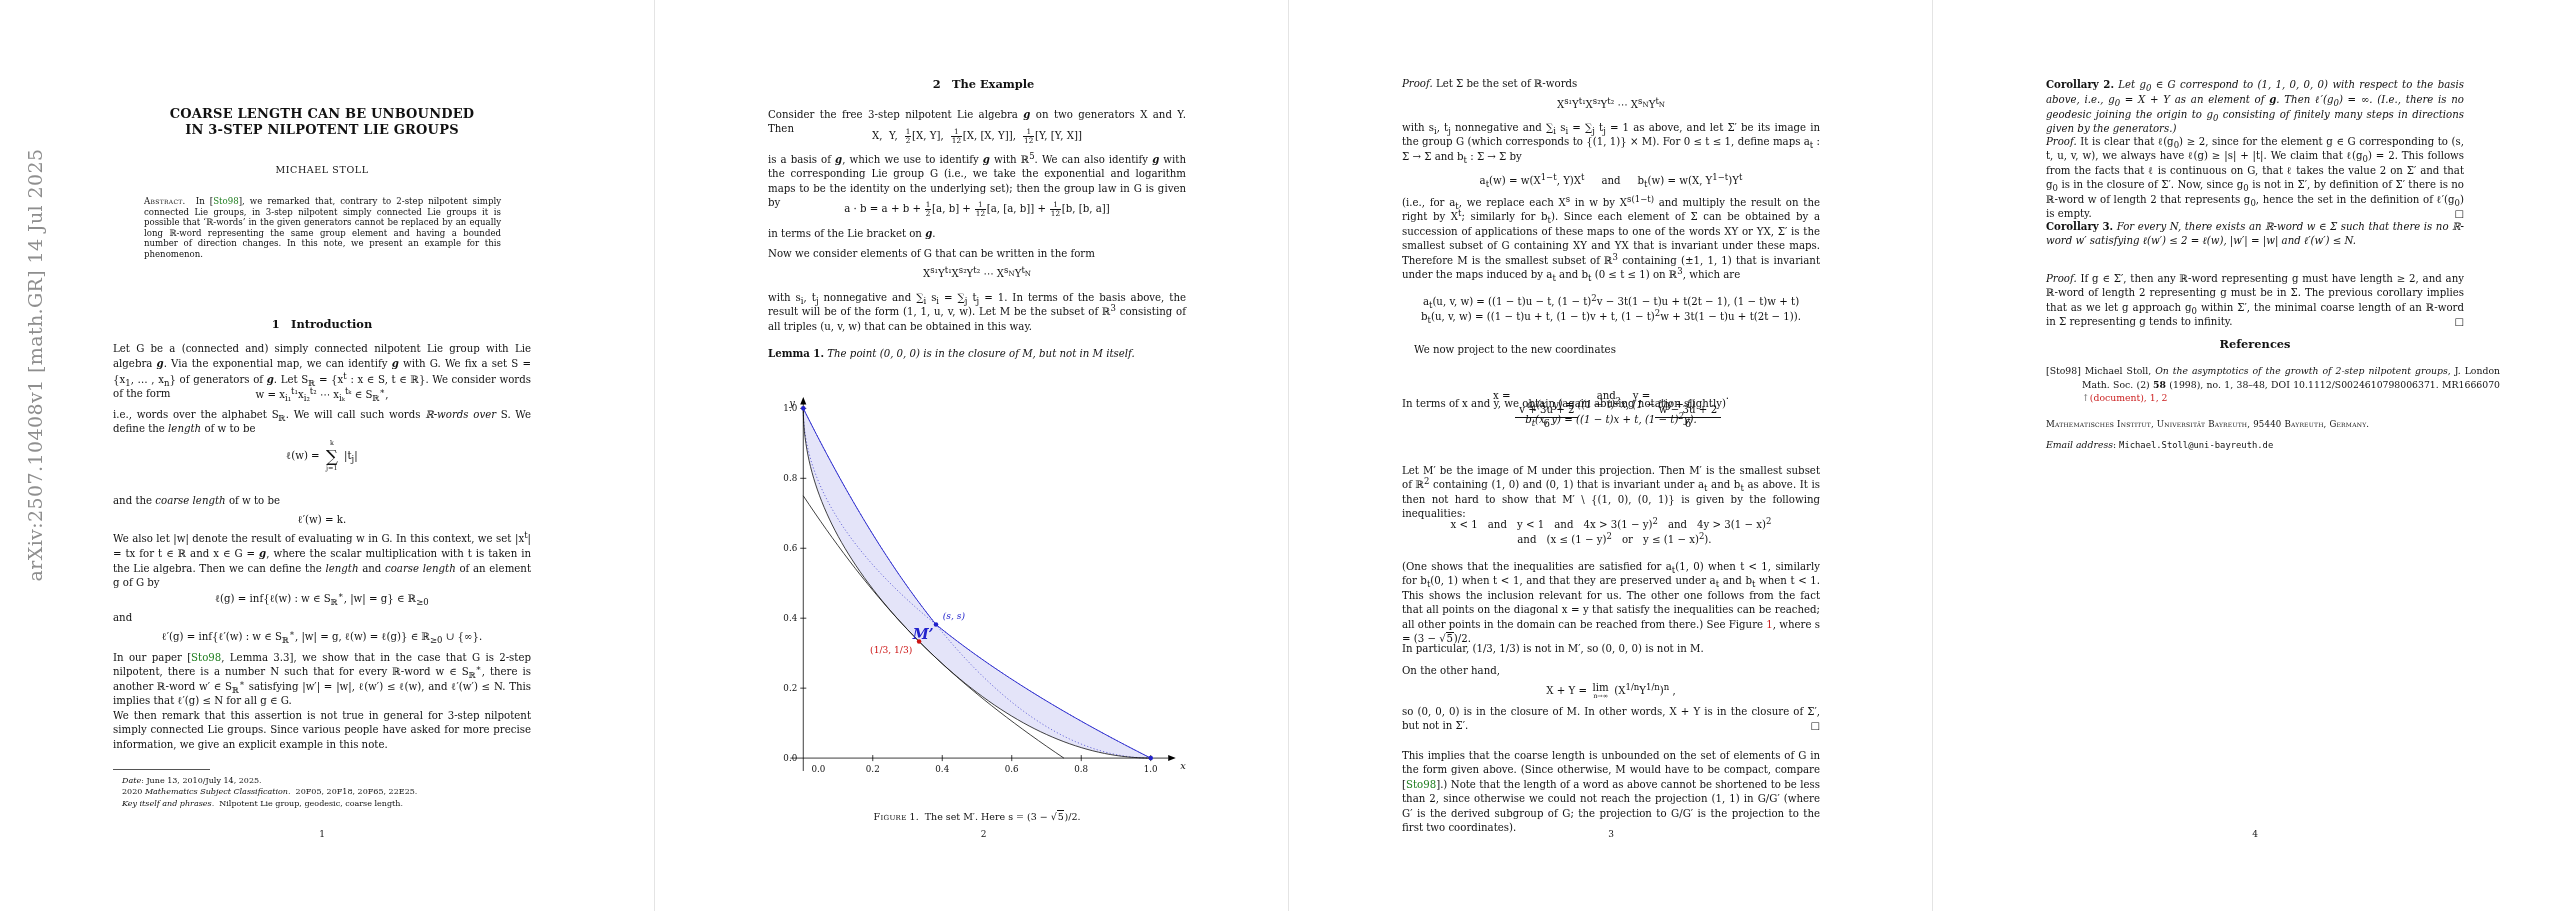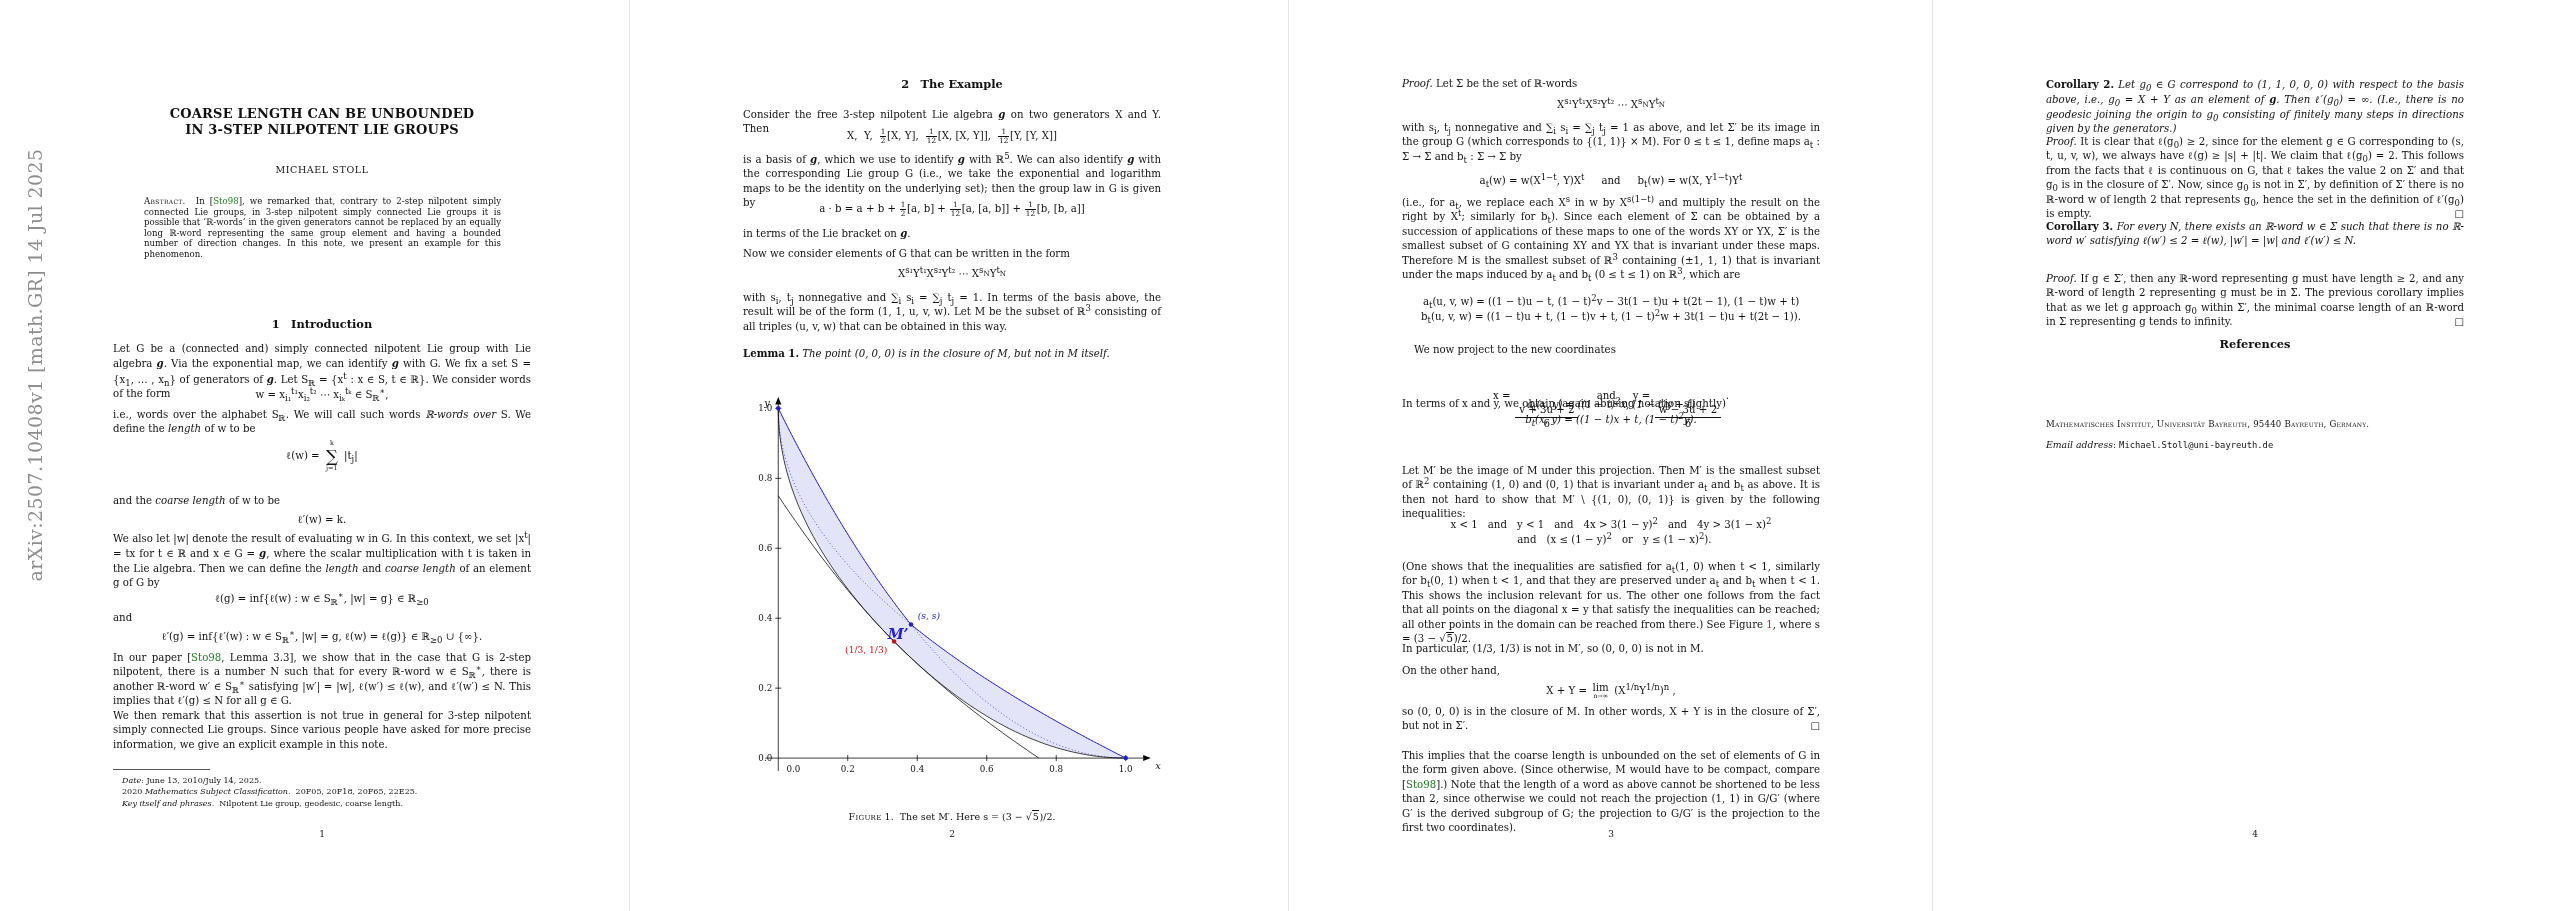--- a/index.html
+++ b/index.html
@@ -79,21 +79,21 @@
     <div class="blk" style="top:709px;">We then remark that this assertion is not true in general for 3-step nilpotent simply connected Lie groups. Since various people have asked for more precise information, we give an explicit example in this note.</div>
     <div class="fnrule" style="top:769px;"></div>
     <div class="fns" style="top:775px;">
       <div><i>Date</i>: June 13, 2010/July 14, 2025.</div>
       <div>2020 <i>Mathematics Subject Classification.</i>&nbsp; 20F05, 20F18, 20F65, 22E25.</div>
       <div><i>Key itself and phrases.</i>&nbsp; Nilpotent Lie group, geodesic, coarse length.</div>
     </div>
     <div class="pageno" style="top:829px;">1</div>
   </div>
 
-  <div class="page" style="left:629px;">
+  <div class="page" style="left:654px;padding-left:13px;">
     <div class="sechead" style="top:77px;">2 The Example</div>
     <div class="blk" style="top:107px;">Consider the free 3-step nilpotent Lie algebra <span class="frak">g</span> on two generators X and Y. Then</div>
     <div class="eq" style="top:128px;">X,&nbsp; Y,&nbsp; <span class="f"><span>1</span><span>2</span></span>[X, Y],&nbsp; <span class="f"><span>1</span><span>12</span></span>[X, [X, Y]],&nbsp; <span class="f"><span>1</span><span>12</span></span>[Y, [Y, X]]</div>
     <div class="blk" style="top:152px;">is a basis of <span class="frak">g</span>, which we use to identify <span class="frak">g</span> with ℝ<sup>5</sup>. We can also identify <span class="frak">g</span> with the corresponding Lie group G (i.e., we take the exponential and logarithm maps to be the identity on the underlying set); then the group law in G is given by</div>
     <div class="eq" style="top:201px;">a · b = a + b + <span class="f"><span>1</span><span>2</span></span>[a, b] + <span class="f"><span>1</span><span>12</span></span>[a, [a, b]] + <span class="f"><span>1</span><span>12</span></span>[b, [b, a]]</div>
     <div class="blk" style="top:226px;">in terms of the Lie bracket on <span class="frak">g</span>.</div>
     <div class="blk" style="top:247px;">Now we consider elements of G that can be written in the form</div>
     <div class="eq" style="top:267px;">X<sup>s₁</sup>Y<sup>t₁</sup>X<sup>s₂</sup>Y<sup>t₂</sup> ⋯ X<sup>s<sub>N</sub></sup>Y<sup>t<sub>N</sub></sup></div>
     <div class="blk" style="top:291px;">with s<sub>i</sub>, t<sub>j</sub> nonnegative and ∑<sub>i</sub> s<sub>i</sub> = ∑<sub>j</sub> t<sub>j</sub> = 1. In terms of the basis above, the result will be of the form (1, 1, u, v, w). Let M be the subset of ℝ<sup>3</sup> consisting of all triples (u, v, w) that can be obtained in this way.</div>
     <div class="blk lemma" style="top:346px;"><b>Lemma 1.</b> <i>The point (0, 0, 0) is in the closure of M, but not in M itself.</i></div>
@@ -179,19 +179,20 @@
     <div class="blk" style="top:749px;">This implies that the coarse length is unbounded on the set of elements of G in the form given above. (Since otherwise, M would have to be compact, compare [<span class="green">Sto98</span>].) Note that the length of a word as above cannot be shortened to be less than 2, since otherwise we could not reach the projection (1, 1) in G/G′ (where G′ is the derived subgroup of G; the projection to G/G′ is the projection to the first two coordinates).</div>
     <div class="pageno" style="top:829px;">3</div>
   </div>
 
   <div class="page" style="left:1932px;">
     <div class="blk" style="top:77px;"><b>Corollary 2.</b> <i>Let g<sub>0</sub> ∈ G correspond to (1, 1, 0, 0, 0) with respect to the basis above, i.e., g<sub>0</sub> = X + Y as an element of <span class="frak">g</span>. Then ℓ′(g<sub>0</sub>) = ∞. (I.e., there is no geodesic joining the origin to g<sub>0</sub> consisting of finitely many steps in directions given by the generators.)</i></div>
     <div class="blk" style="top:135px;"><i>Proof.</i> It is clear that ℓ(g<sub>0</sub>) ≥ 2, since for the element g ∈ G corresponding to (s, t, u, v, w), we always have ℓ(g) ≥ |s| + |t|. We claim that ℓ(g<sub>0</sub>) = 2. This follows from the facts that ℓ is continuous on G, that ℓ takes the value 2 on Σ′ and that g<sub>0</sub> is in the closure of Σ′. Now, since g<sub>0</sub> is not in Σ′, by definition of Σ′ there is no ℝ-word w of length 2 that represents g<sub>0</sub>, hence the set in the definition of ℓ′(g<sub>0</sub>) is empty. <span class="qed">□</span></div>
     <div class="blk" style="top:219px;"><b>Corollary 3.</b> <i>For every N, there exists an ℝ-word w ∈ Σ such that there is no ℝ-word w′ satisfying ℓ(w′) ≤ 2 = ℓ(w), |w′| = |w| and ℓ′(w′) ≤ N.</i></div>
     <div class="blk" style="top:272px;"><i>Proof.</i> If g ∈ Σ′, then any ℝ-word representing g must have length ≥ 2, and any ℝ-word of length 2 representing g must be in Σ. The previous corollary implies that as we let g approach g<sub>0</sub> within Σ′, the minimal coarse length of an ℝ-word in Σ representing g tends to infinity. <span class="qed">□</span></div>
     <div class="sechead" style="top:337px;">References</div>
+    <div class="blk refs refitem" style="top:364px;">[Sto98] Michael Stoll, <i>On the asymptotics of the growth of 2-step nilpotent groups</i>, J. London Math. Soc. (2) <b>58</b> (1998), no. 1, 38–48, DOI 10.1112/S0024610798006371. MR1666070 <span class="gray">↑</span><span class="red">(document), 1, 2</span></div>
     <div class="address" style="top:419px;">Mathematisches Institut, Universität Bayreuth, 95440 Bayreuth, Germany.</div>
     <div class="blk" style="top:438px;font-size:9.3px;"><i>Email address</i>: <span class="mono">Michael.Stoll@uni-bayreuth.de</span></div>
     <div class="pageno" style="top:829px;">4</div>
   </div>
 
 </div>
 
 
 </body></html>

